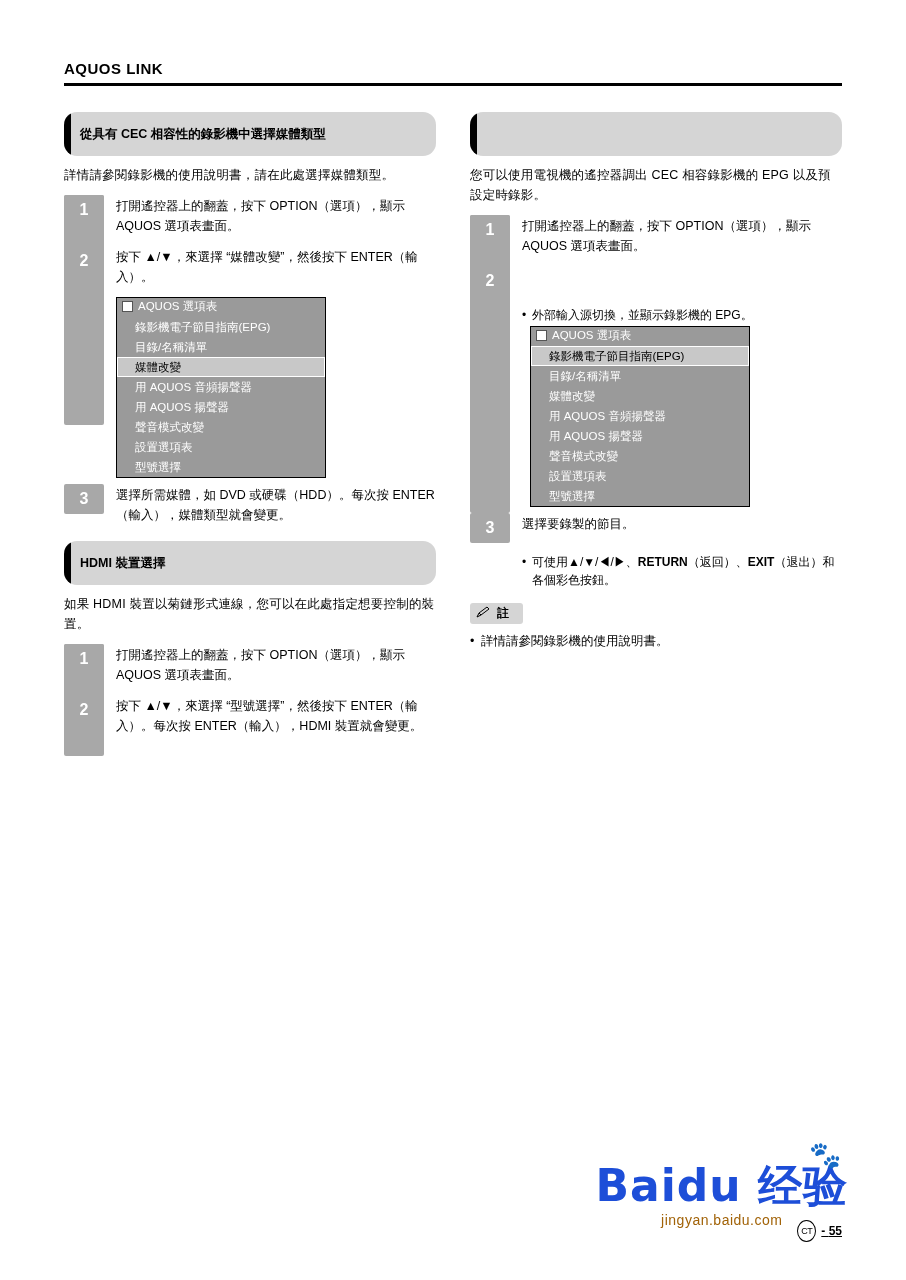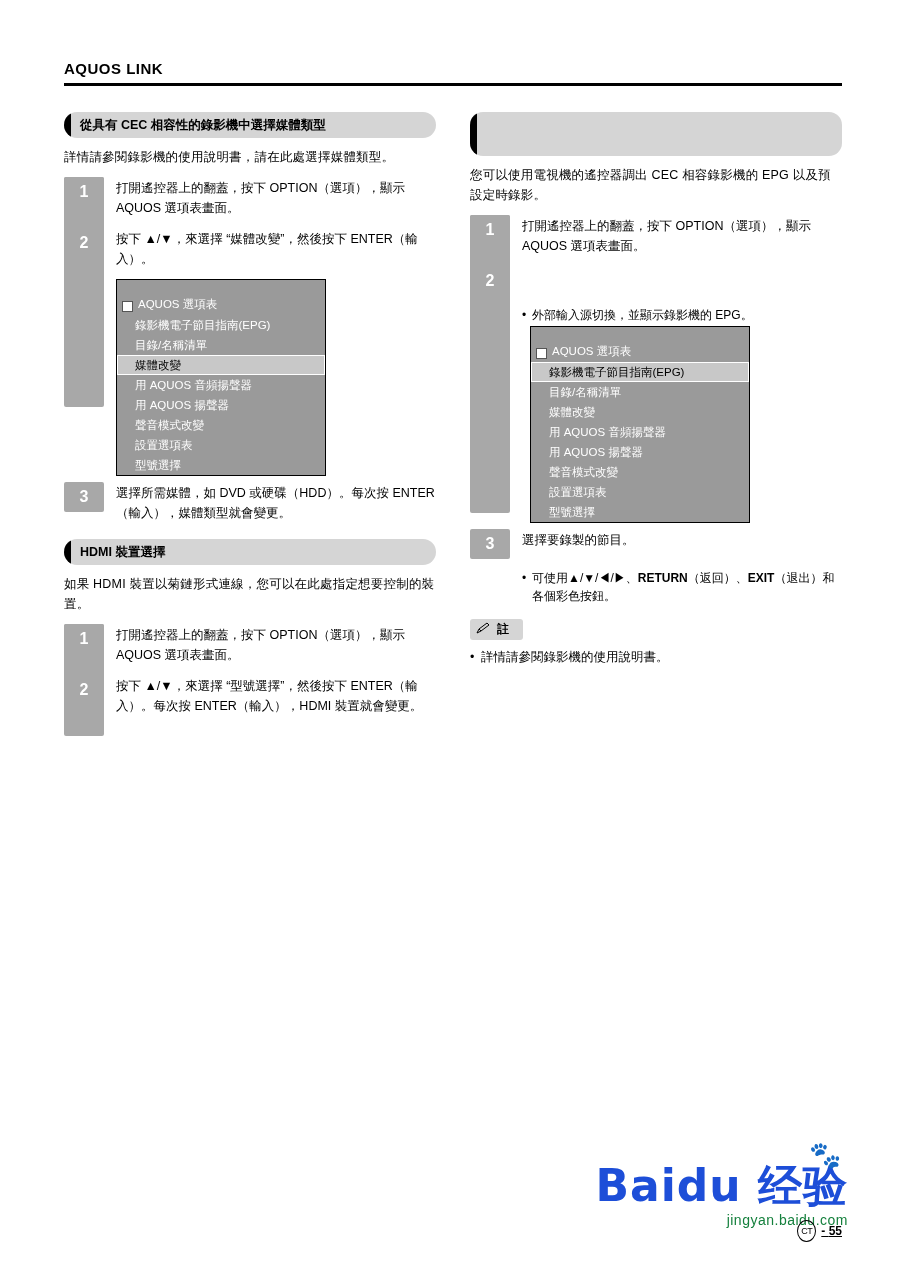--- a/index.html
+++ b/index.html
@@ -43,21 +43,21 @@
     position: absolute;
     top: 112px;
     width: 372px;
   }
   .col-left { left: 64px; }
   .col-right { left: 470px; }
 
   
   .banner {
     position: relative;
-    height: 26px;
+    height: 44px;
     border-radius: 13px;
     background: #d5d5d5;
     display: flex;
     align-items: center;
     overflow: hidden;
   }
   .banner.two-line {
     height: 44px;
     border-radius: 13px;
     align-items: flex-start;
@@ -147,23 +147,23 @@
     width: 208px;
     padding: 0;
     margin-left: 52px;
     margin-top: 2px;
     margin-bottom: 6px;
   }
   .osd.right { width: 218px; margin-left: 60px; }
   .osd-title {
     font-size: 11.5px;
     color: #ffffff;
-    padding: 17px 4px 3px 5px;
-    display: flex;
-    align-items: flex-end;
+    padding: 1px 4px 3px 5px;
+    display: flex;
+    align-items: center;
   }
   .osd-title .sq {
     width: 9px; height: 9px;
     background: #fff;
     border: 1px solid #555;
     display: inline-block;
     margin-right: 5px;
   }
   .osd-item {
     font-size: 11.5px;
@@ -233,23 +233,24 @@
   .watermark .wm-main {
     font-size: 44px;
     font-weight: bold;
     color: #1d4ed8;
     letter-spacing: 1px;
     line-height: 48px;
     font-family: "DejaVu Sans", sans-serif;
   }
   .watermark .wm-sub {
     font-size: 14px;
-    color: #15803d;
+    color: #a16207;
     letter-spacing: 0.5px;
     margin-top: 2px;
+    text-align: center;
   }
   .watermark .paw {
     position: absolute;
     right: 6px;
     top: -22px;
     color: #ece3e4;
     font-size: 26px;
   }
 </style>
 </head>

